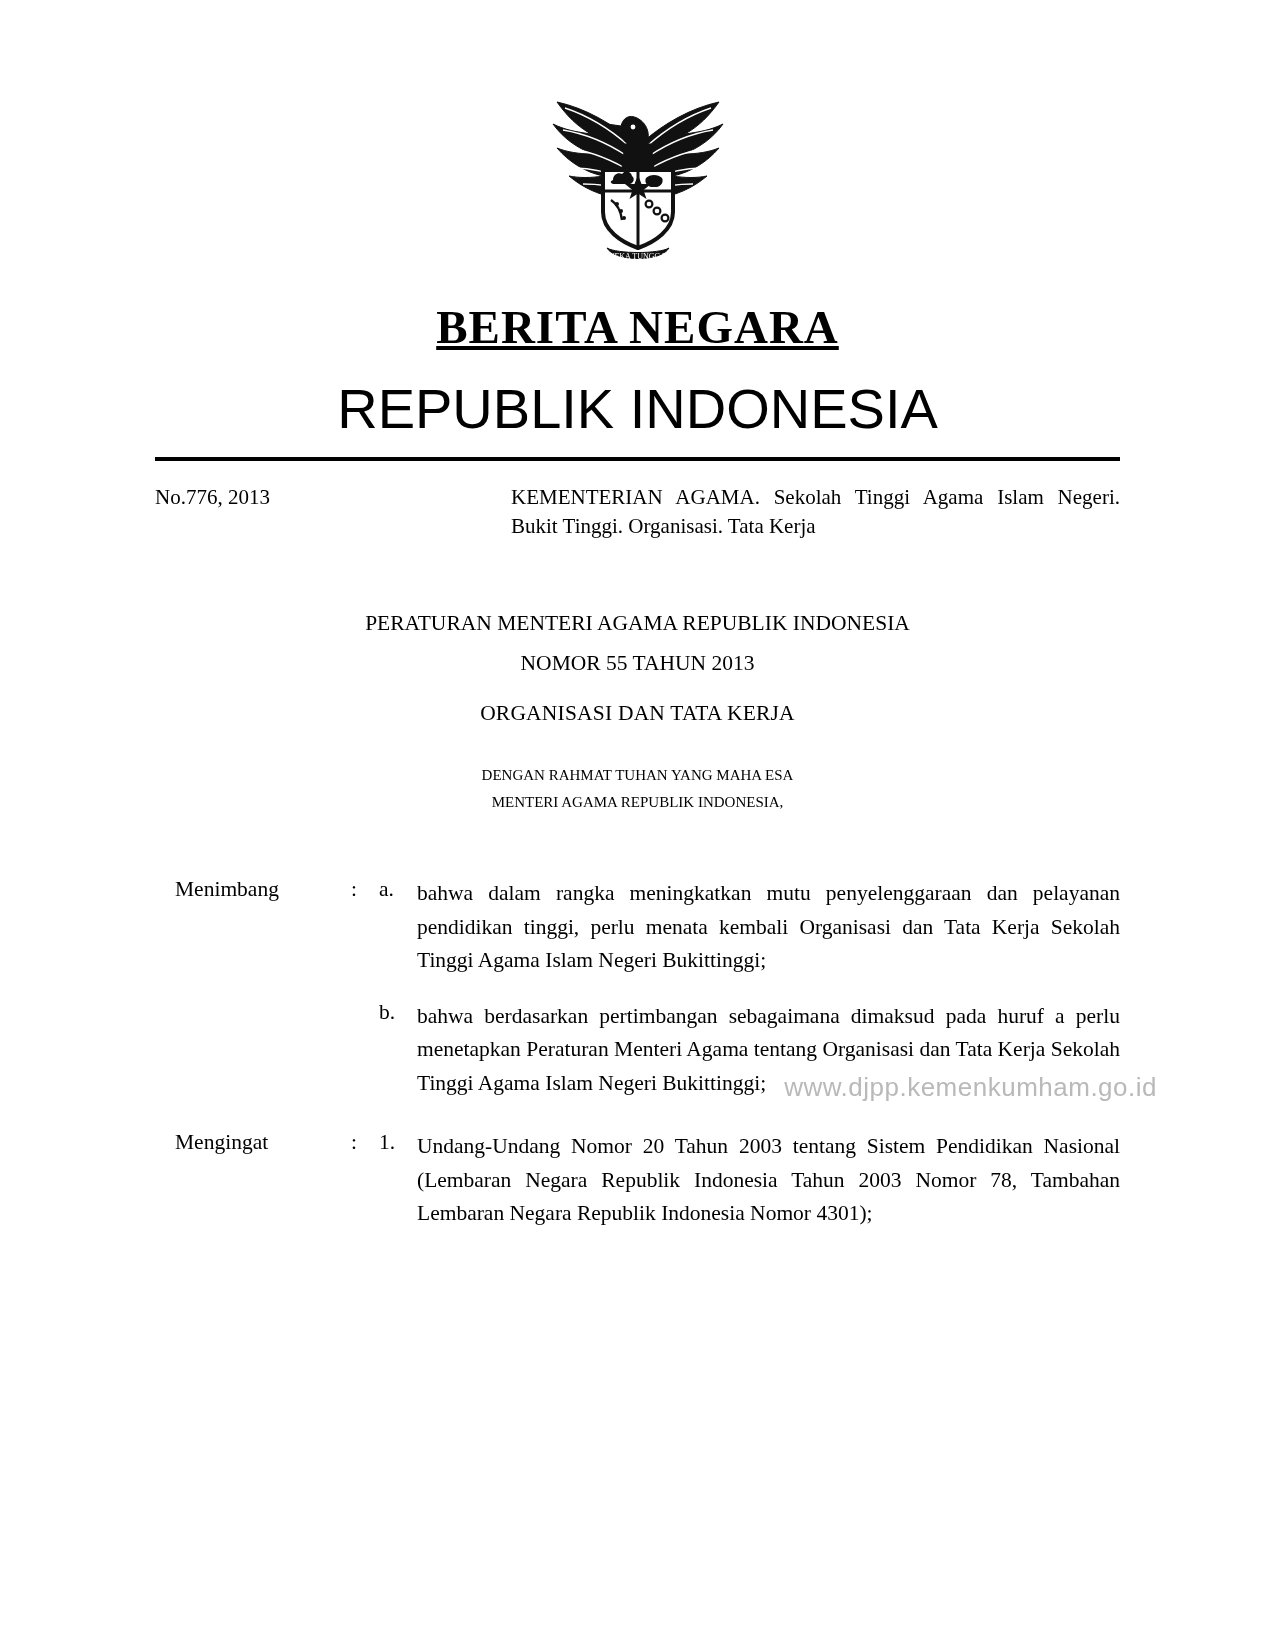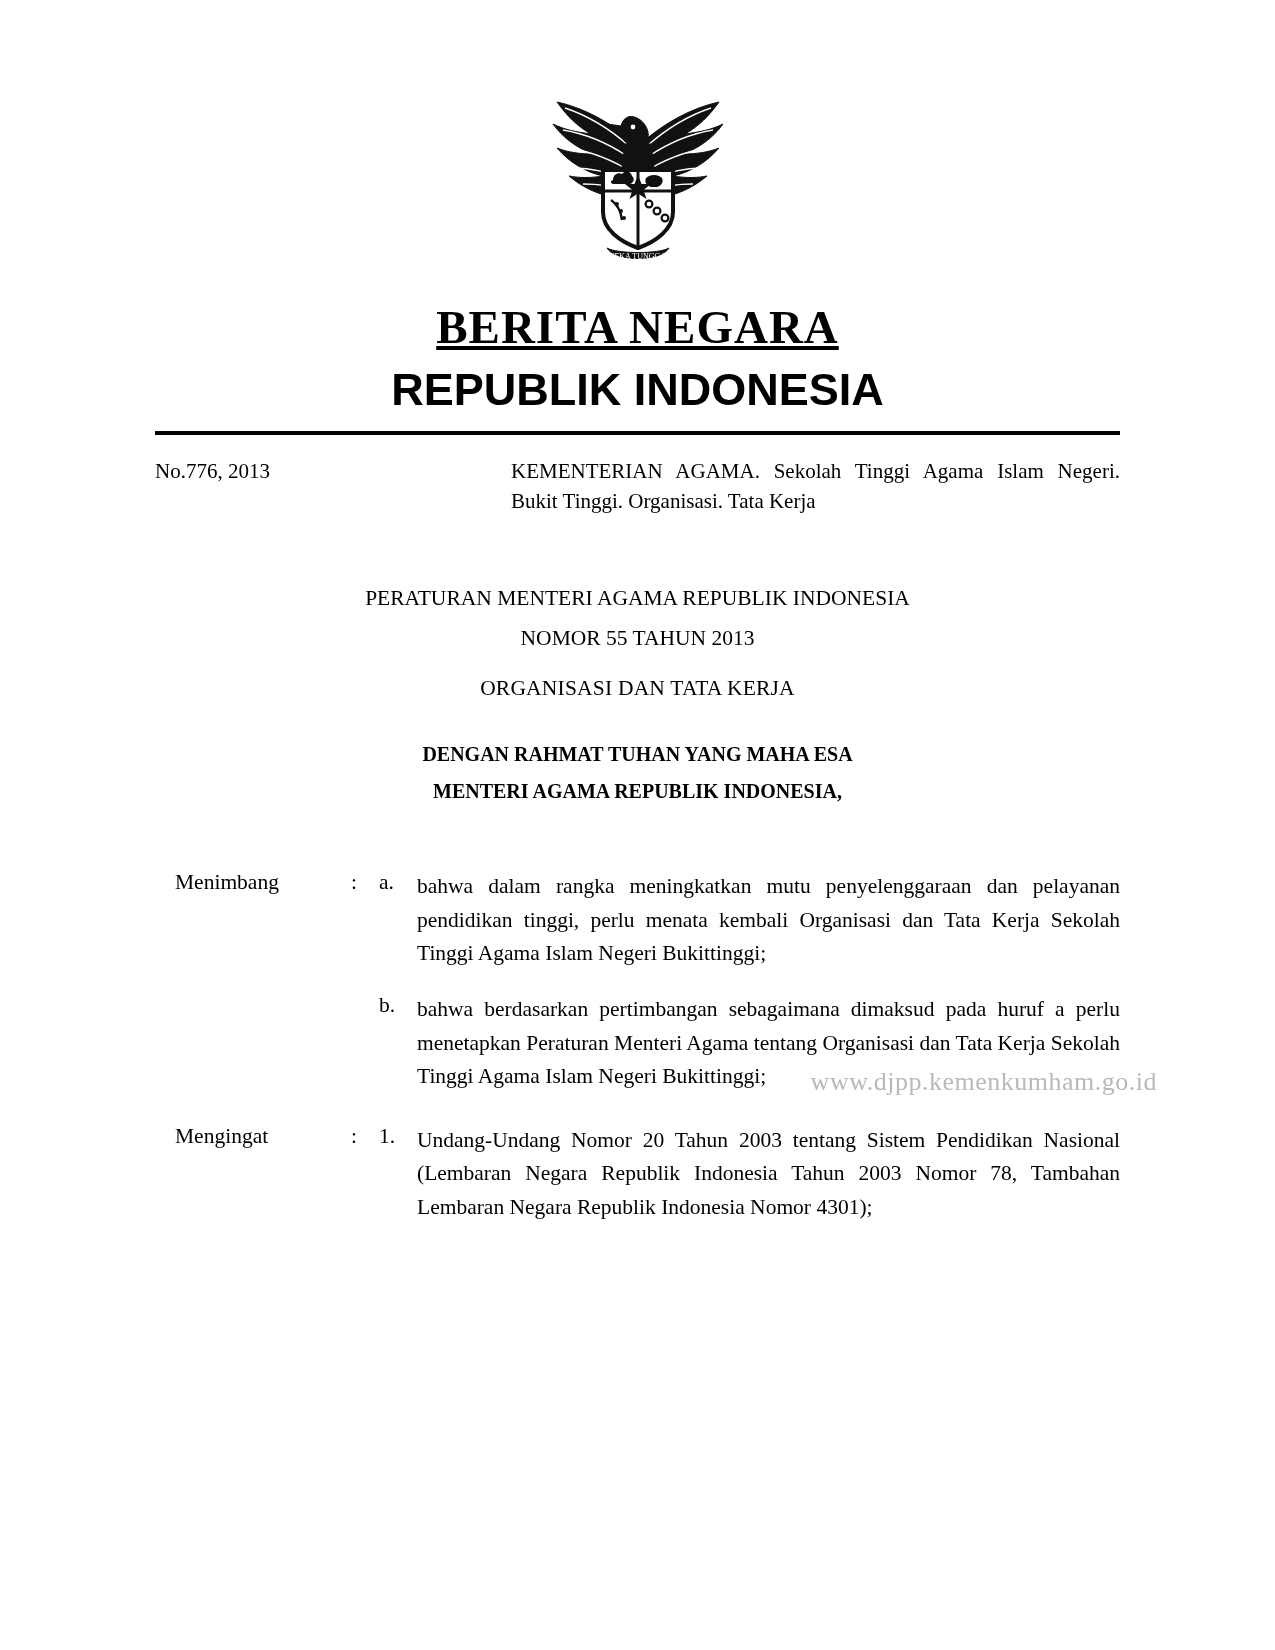--- a/index.html
+++ b/index.html
@@ -44,25 +44,25 @@
   .masthead .line1 {
     font-family: "Liberation Serif", serif;
     font-weight: bold;
     font-size: 47px;
     letter-spacing: 1px;
     line-height: 1.18;
     text-decoration: underline;
   }
   .masthead .line2 {
     font-family: "Liberation Sans", sans-serif;
-    font-weight: bold;
-    font-size: 45px;
+    font-weight: normal;
+    font-size: 56px;
     letter-spacing: 0px;
     line-height: 1.2;
-    margin-top: 8px;
+    margin-top: 20px;
   }
   .rule {
     border: none;
     border-top: 4px solid #000;
     margin: 14px 0 0 0;
     width: 100%;
   }
 
   
   .header-row {
@@ -89,23 +89,22 @@
     font-size: 21.5px;
     line-height: 1.85;
   }
   .title-block div { white-space: nowrap; }
   .title-block .gap-top { margin-top: 10px; }
   .title-block .sans { letter-spacing: 0.2px; }
 
   .preamble {
     margin-top: 28px;
     text-align: center;
-    font-size: 20px;
+    font-size: 15px;
     line-height: 1.85;
-    font-weight: bold;
   }
 
   
   .clauses {
     margin-top: 60px;
     font-size: 21.5px;
   }
   .clause {
     display: flex;
     align-items: flex-start;
@@ -137,22 +136,22 @@
     flex: 1 1 auto;
     text-align: justify;
     text-align-last: left;
     line-height: 1.56;
   }
 
   
   .footer {
     position: absolute;
     right: 118px;
-    bottom: 64px;
-    font-family: Liberation Serif, serif;
+    bottom: 58px;
+    font-family: Liberation Sans, sans-serif;
     font-size: 26px;
     color: #b9b9b9;
     letter-spacing: 0.5px;
     white-space: nowrap;
   }
 </style>
 </head>
 <body>
 
 <div class="page">

